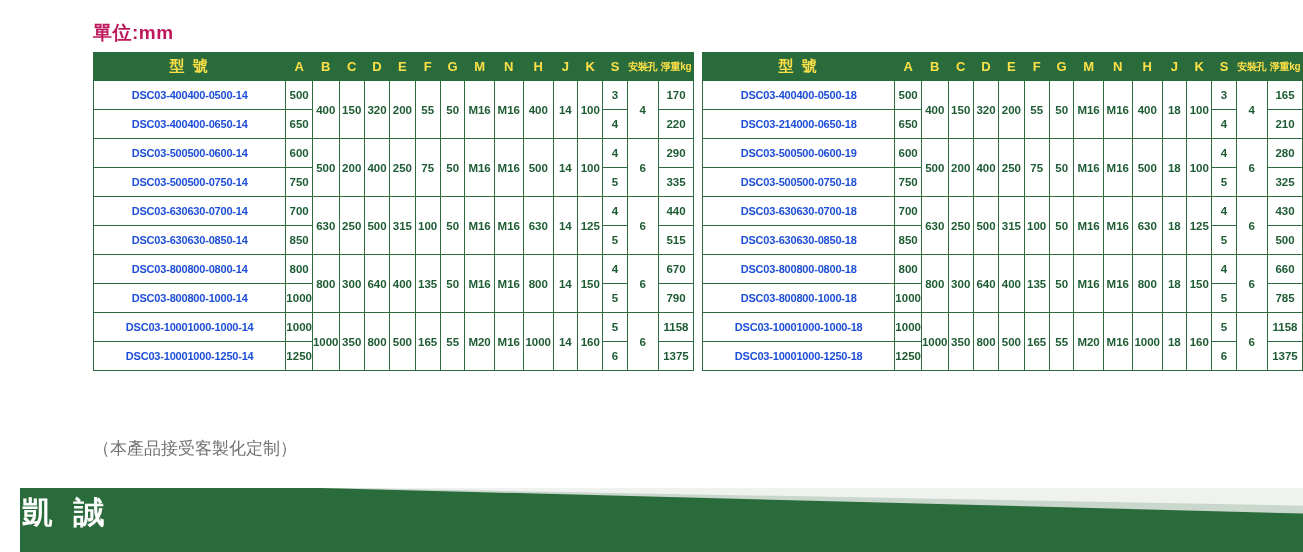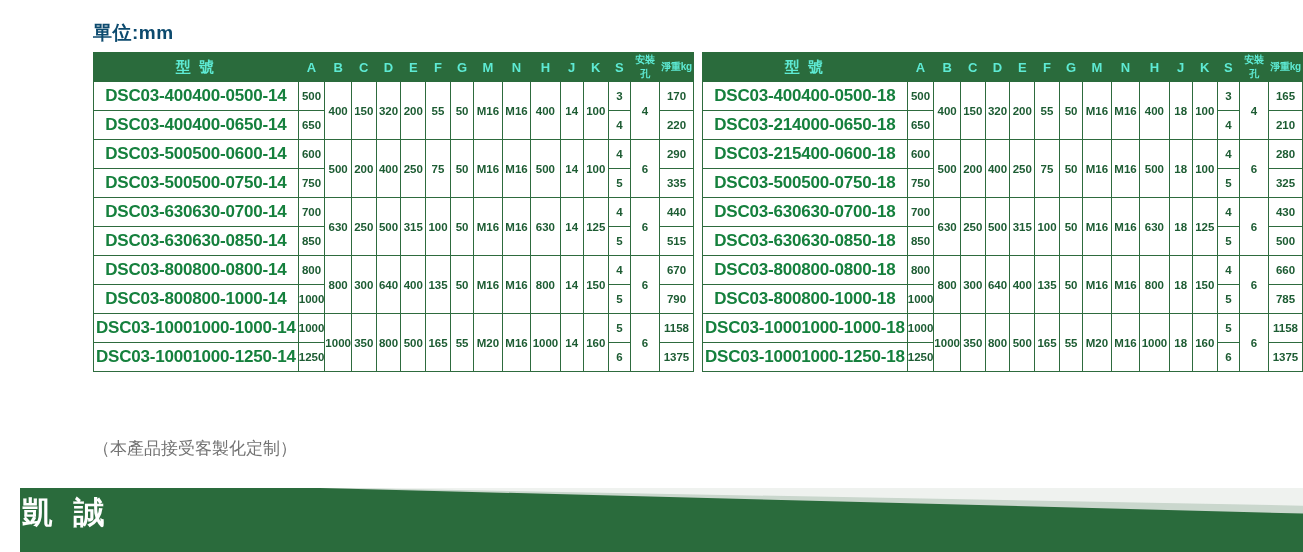--- a/index.html
+++ b/index.html
@@ -8,21 +8,21 @@
     background:#ffffff;
     font-family:"Liberation Sans","DejaVu Sans",sans-serif;
     position:relative;
     overflow:hidden;
   }
   .unit-label{
     position:absolute;
     left:93px;top:20px;
     font-size:19px;
     font-weight:bold;
-    color:#0c4a6e;
+    color:#be185d;
     letter-spacing:0.5px;
   }
   .tables-wrap{
     position:absolute;
     left:93px;top:52px;
     display:flex;
     gap:8px;
   }
   table{
     border-collapse:collapse;
@@ -33,39 +33,39 @@
     text-align:center;
     vertical-align:middle;
     color:#1d5c33;
     font-size:11px;
     padding:0;
     height:29px;
     box-sizing:border-box;
   }
   thead th{
     background:#2a6b3c;
-    color:#5eead4;
+    color:#fde047;
     font-weight:bold;
     font-size:13px;
     height:28px;
     border:1px solid #2a6b3c;
   }
   thead th.small{
     font-size:10px;
     letter-spacing:-0.3px;
     margin-top:12px;
   }
   thead th.model{
     font-size:15px;
     letter-spacing:2px;
   }
   td.model{
-    font-size:17px;
-    font-weight:bold;
-    color:#15803d;
+    font-size:11px;
+    font-weight:bold;
+    color:#1d4ed8;
     letter-spacing:-0.2px;
     white-space:nowrap;
     padding:0 2px;
   }
   td.num{
     font-size:11.5px;
     font-weight:bold;
   }
   td.merged{
     font-size:11.5px;
@@ -318,21 +318,21 @@
           <td class="merged" rowspan="2">4</td>
           <td class="num">165</td>
         </tr>
         <tr>
           <td class="model">DSC03-214000-0650-18</td>
           <td class="num">650</td>
           <td class="num">4</td>
           <td class="num">210</td>
         </tr>
         <tr>
-          <td class="model">DSC03-215400-0600-18</td>
+          <td class="model">DSC03-500500-0600-19</td>
           <td class="num">600</td>
           <td class="merged" rowspan="2">500</td>
           <td class="merged" rowspan="2">200</td>
           <td class="merged" rowspan="2">400</td>
           <td class="merged" rowspan="2">250</td>
           <td class="merged" rowspan="2">75</td>
           <td class="merged" rowspan="2">50</td>
           <td class="merged" rowspan="2">M16</td>
           <td class="merged" rowspan="2">M16</td>
           <td class="merged" rowspan="2">500</td>

